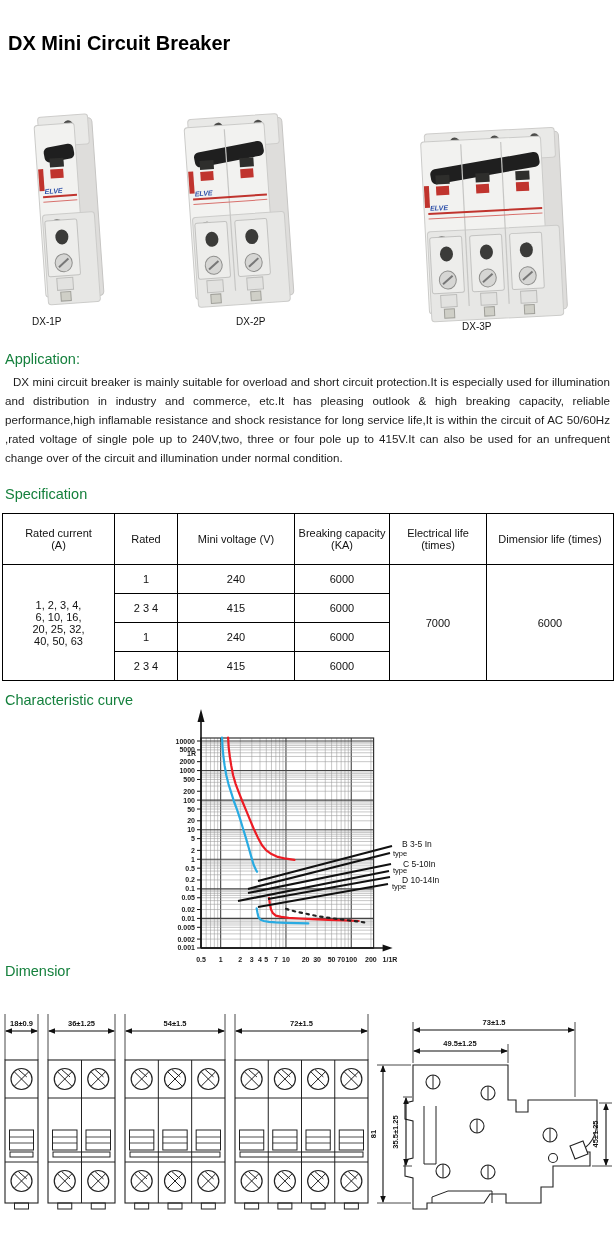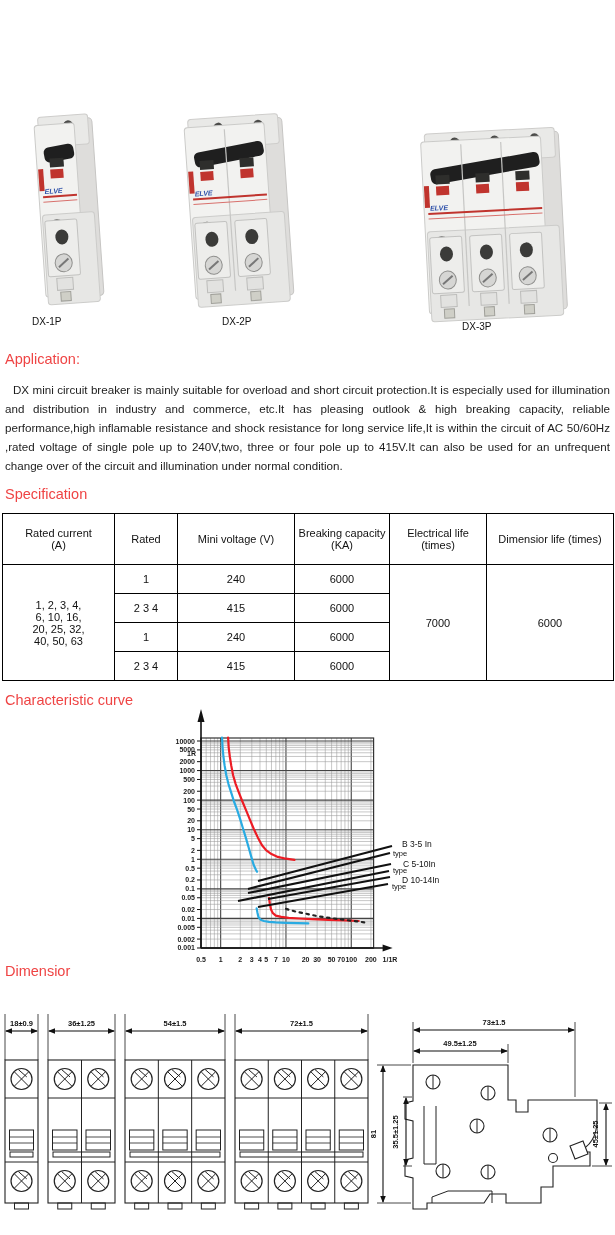--- a/index.html
+++ b/index.html
@@ -1,41 +1,42 @@
 <!DOCTYPE html>
 <html><head>
 <meta charset="utf-8">
 <style>
   html,body{margin:0;padding:0;background:#fff;}
   .page{position:relative;width:615px;height:1235px;background:#fff;overflow:hidden;
         font-family:"Liberation Sans",sans-serif;color:#111;}
   .title{position:absolute;left:8px;top:32px;font-size:20px;font-weight:bold;color:#000;}
-  .sect{position:absolute;left:5px;font-size:14.5px;color:#ef4444;}
+  .sect{position:absolute;left:5px;font-size:14.5px;color:#15803d;}
   .app-body{position:absolute;left:5px;top:372px;width:605px;font-size:11.6px;line-height:19px;
-            text-align:justify;color:#1c1c1c;text-indent:8px;margin-top:8px;}
+            text-align:justify;color:#1c1c1c;text-indent:8px;}
   .caption{position:absolute;font-size:10px;color:#111;}
   table.spec{position:absolute;left:2px;top:513px;width:611px;border-collapse:collapse;
              table-layout:fixed;font-size:11px;color:#111;}
   table.spec th,table.spec td{border:1px solid #000;text-align:center;vertical-align:middle;
              font-weight:normal;padding:0;}
   table.spec tr.hdr th{height:50px;}
   table.spec td{height:28px;}
   .preline{white-space:pre-line;}
   svg{position:absolute;left:0;}
   svg text{font-family:"Liberation Sans",sans-serif;}
   .tick{font-size:7px;font-weight:bold;fill:#1a1a1a;}
   .ann{font-size:8.5px;fill:#111;}
   .ann-sub{font-size:7.5px;fill:#111;}
   .dim{font-size:7.5px;font-weight:bold;fill:#111;}
 </style>
 </head>
 <body>
 
 <div class="page">
 
+  <div class="title">DX Mini Circuit Breaker</div>
 
   <svg id="products-svg" style="top:100px" width="615" height="245" viewBox="0 100 615 245">
       <g transform="rotate(-4 60 210)">
         <rect x="78" y="120" width="20" height="178" rx="4" fill="#dedddb" stroke="#c6c5c3" stroke-width="1"></rect>
         <rect x="44" y="116" width="50" height="30" rx="3" fill="#e9e9e7" stroke="#cecdcb" stroke-width="1"></rect>
         <ellipse cx="74" cy="128" rx="5.5" ry="7" fill="#4c4c4a"></ellipse>
         <rect x="40" y="124" width="40" height="172" rx="3" fill="#f2f2f0" stroke="#cbcbc9" stroke-width="1"></rect>
         <rect x="42" y="214" width="52" height="90" rx="3" fill="#e7e7e5" stroke="#ccccca" stroke-width="1"></rect>
         <ellipse cx="56" cy="228" rx="8" ry="9" fill="#565654"></ellipse>
         <rect x="48" y="146" width="30" height="15" rx="5" fill="#1f1f1f" transform="rotate(-7 60 154)"></rect>
@@ -119,21 +120,21 @@
         <rect x="480" y="307" width="10" height="9" fill="#cfcfc7" stroke="#a0a09a" stroke-width="1"></rect>
         <rect x="509" y="235" width="32" height="56" rx="2" fill="#ededeb" stroke="#c2c2c0" stroke-width="1"></rect>
         <ellipse cx="525" cy="252" rx="6.5" ry="7.5" fill="#3b3b39"></ellipse>
         <ellipse cx="525" cy="278" rx="8.5" ry="9" fill="#d6d6d4" stroke="#8f8f8d" stroke-width="1"></ellipse>
         <line x1="520" y1="282" x2="530" y2="274" stroke="#777" stroke-width="2"></line>
         <rect x="517" y="293" width="16" height="12" fill="#e2e2e0" stroke="#bcbcba" stroke-width="1"></rect>
         <rect x="520" y="307" width="10" height="9" fill="#cfcfc7" stroke="#a0a09a" stroke-width="1"></rect>
       </g>
     </svg>
   <div class="caption" style="left:32px;top:316px">DX-1P</div>
-  <div class="caption" style="left:222px;top:316px">DX-2P</div>
+  <div class="caption" style="left:236px;top:316px">DX-2P</div>
   <div class="caption" style="left:462px;top:321px">DX-3P</div>
 
   <div class="sect" style="top:351px">Application:</div>
   <div class="app-body">DX mini circuit breaker is mainly suitable for overload and short circuit protection.It is especially used for  illumination and distribution in industry and commerce, etc.It has  pleasing outlook &amp; high breaking capacity, reliable performance,high inflamable resistance  and  shock resistance  for long service life,It is within the circuit of AC 50/60Hz ,rated voltage  of single pole up to 240V,two, three or four pole up to 415V.It can also be used for an unfrequent change over of the circuit and  illumination under normal  condition.</div>
 
   <div class="sect" style="top:486px">Specification</div>
 
   <table class="spec">
     <colgroup>
       <col style="width:112px">

